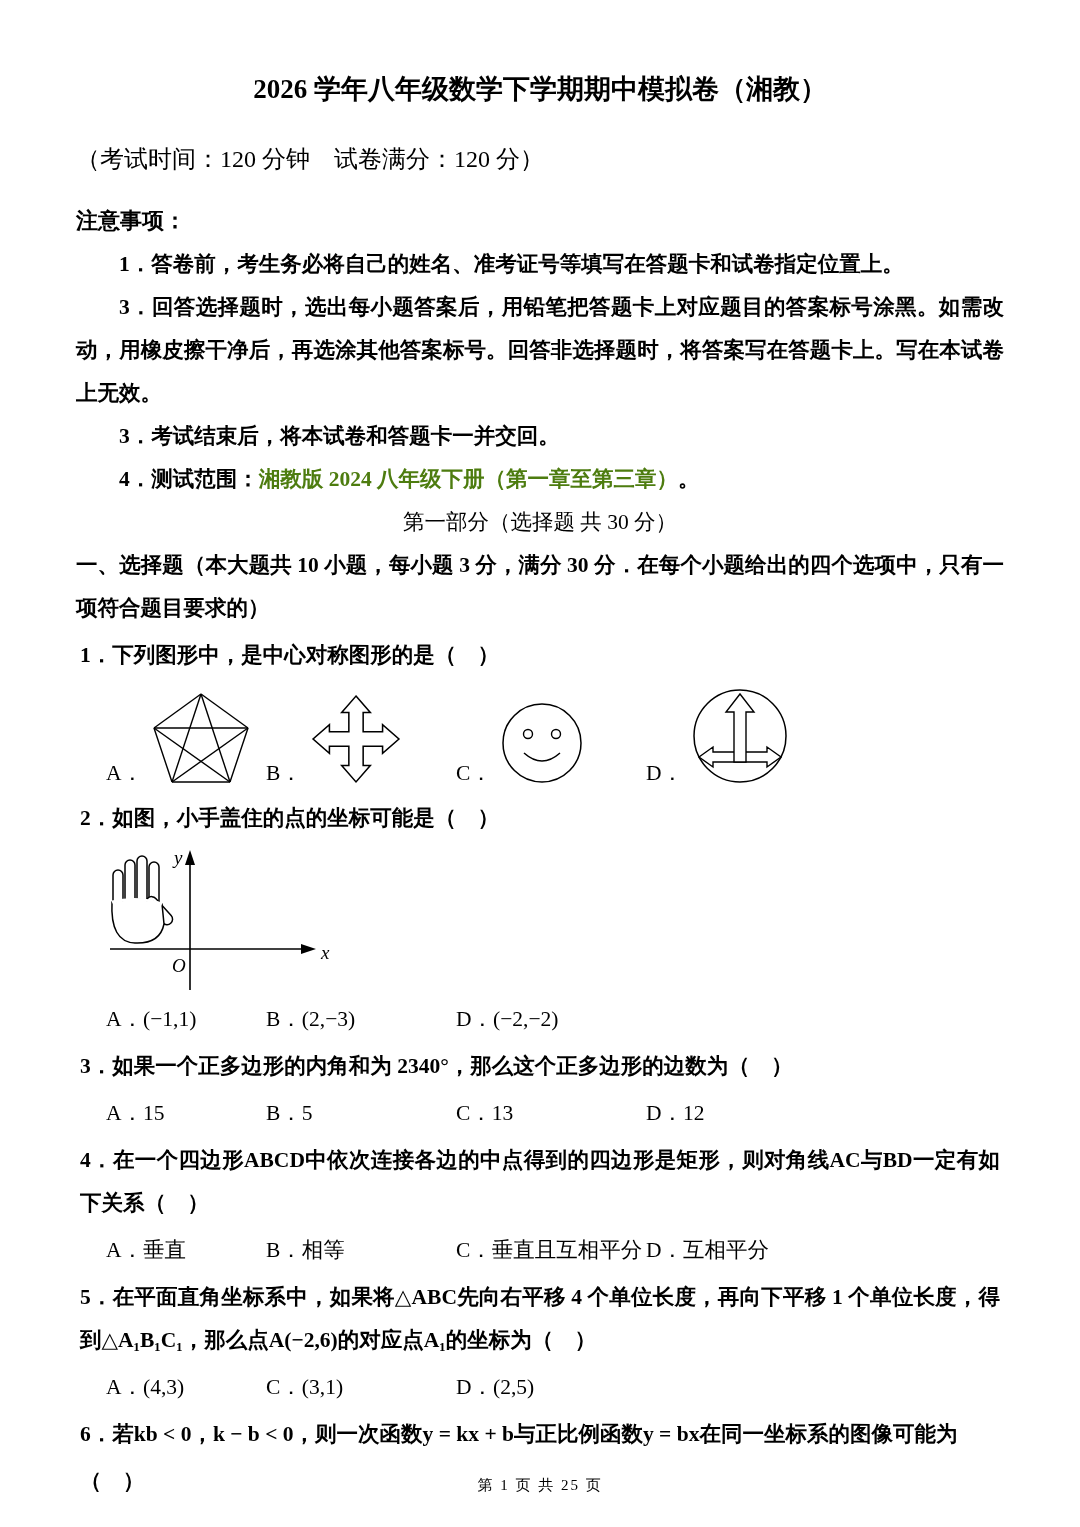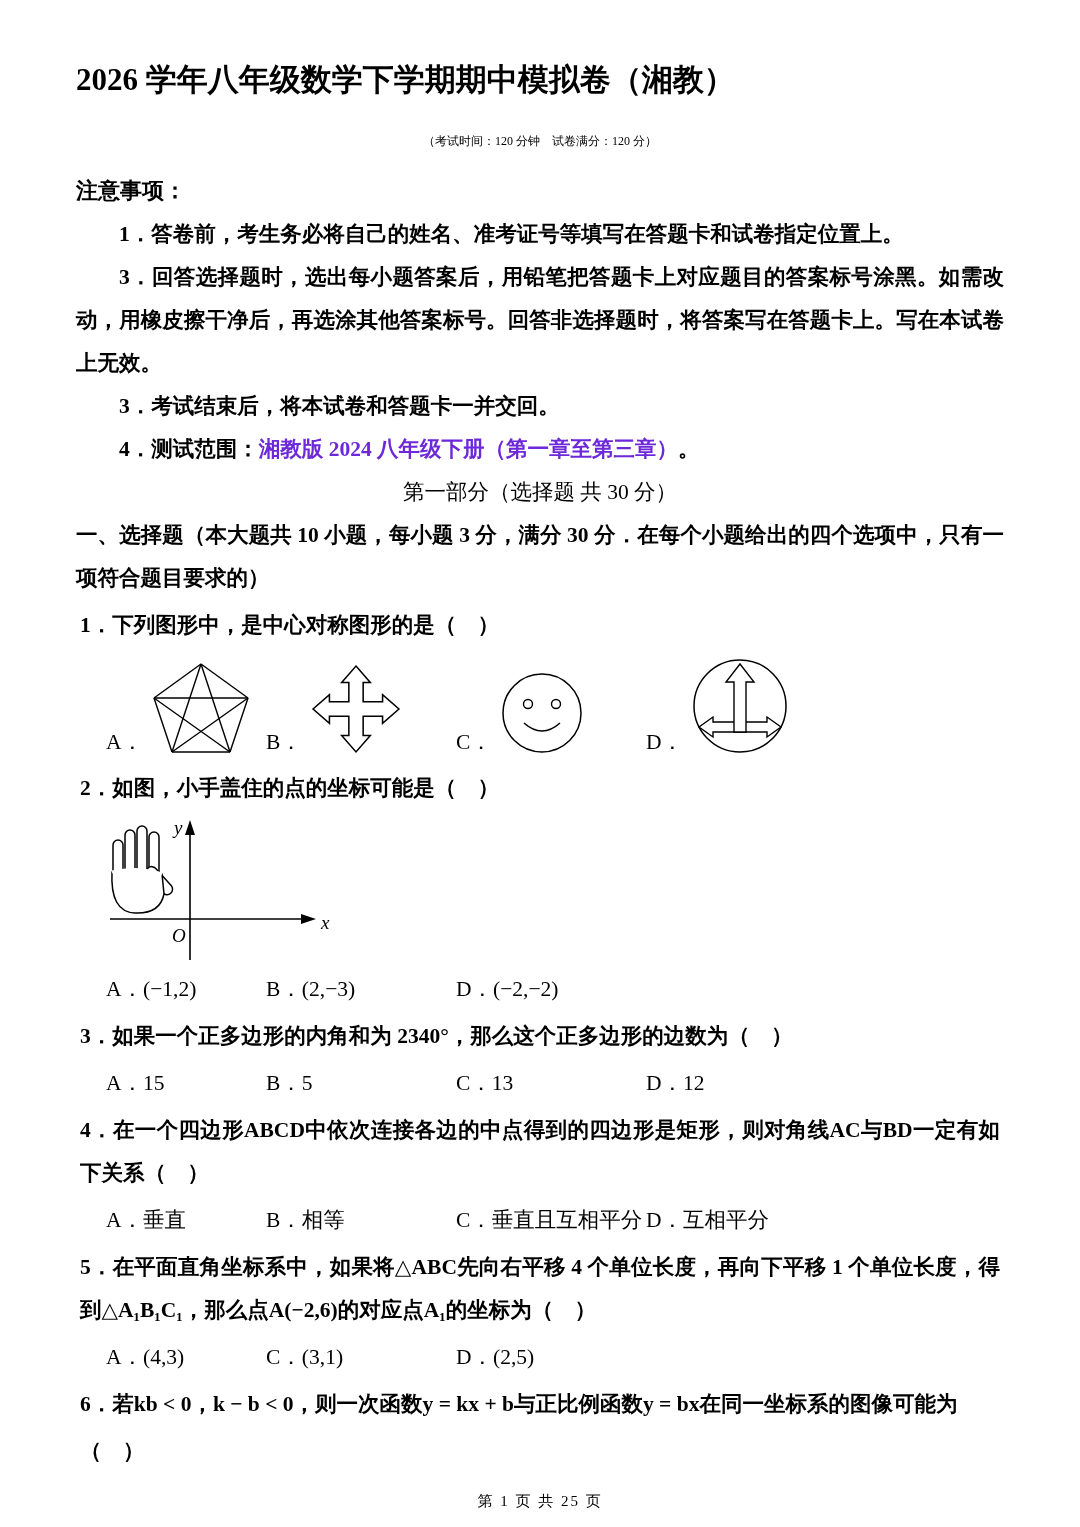--- a/index.html
+++ b/index.html
@@ -3,50 +3,50 @@
 <meta charset="utf-8">
 <style>
   html, body { margin: 0; padding: 0; }
   body {
     width: 1080px; height: 1527px;
     background: #ffffff; color: #000000;
     font-family: "Liberation Serif", "DejaVu Serif", serif;
     position: relative; overflow: hidden;
   }
   .page { box-sizing: border-box; padding: 58px 76px 0 76px; font-size: 21.5px; line-height: 2.0; }
-  .title { text-align: left; font-size: 31px; font-weight: bold; margin: 0; line-height: 1.45; }
-  .subtitle { text-align: center; font-size: 12px; margin-top: 26px; }
+  .title { text-align: center; font-size: 27px; font-weight: bold; margin: 12px; line-height: 1.45; }
+  .subtitle { text-align: left; font-size: 24px; margin-top: 26px; }
   .notice-header { font-weight: bold; margin-top: 16px; font-size: 22px; }
   .para { margin: 0; text-align: justify; font-weight: bold; }
   .indent { text-indent: 2em; }
   .red { color: #e60000; }
   .section-header { text-align: center; margin: 0; }
   .q { margin: 4px; }
   .fig-row { display: grid; grid-template-columns: 160px 190px 190px auto; margin-left: 30px; align-items: end; margin-top: 10px; margin-bottom: 12px; }
   .fig-item { display: flex; align-items: flex-end; gap: 8px; }
   .fig-label { line-height: 1.1; }
   .coord-fig { margin: 4px 0 2px 14px; height: 152px; }
   .opts { display: grid; grid-template-columns: 160px 190px 190px auto; margin-left: 30px; }
   .opts span { white-space: nowrap; }
-  .footer { position: absolute; left: 0; bottom: 16px; width: 100%; text-align: center; font-size: 15px; letter-spacing: 2px; }
+  .footer { position: absolute; left: 0; bottom: 32px; width: 100%; text-align: center; font-size: 15px; letter-spacing: 2px; }
   svg { display: block; }
 </style>
 </head>
 <body>
 
 <div class="page">
 
   <h1 class="title">2026 学年八年级数学下学期期中模拟卷（湘教）</h1>
   <div class="subtitle">（考试时间：120 分钟　试卷满分：120 分）</div>
 
   <div class="notice-header">注意事项：</div>
   <p class="para indent">1．答卷前，考生务必将自己的姓名、准考证号等填写在答题卡和试卷指定位置上。</p>
   <p class="para indent">3．回答选择题时，选出每小题答案后，用铅笔把答题卡上对应题目的答案标号涂黑。如需改动，用橡皮擦干净后，再选涂其他答案标号。回答非选择题时，将答案写在答题卡上。写在本试卷上无效。</p>
   <p class="para indent">3．考试结束后，将本试卷和答题卡一并交回。</p>
-  <p class="para indent"><span>4．测试范围：</span><span class="red" style="color: #6d28d9;">湘教版 2024 八年级下册（第一章至第三章）</span><span>。</span></p>
+  <p class="para indent"><span>4．测试范围：</span><span class="red" style="color: #4d7c0f;">湘教版 2024 八年级下册（第一章至第三章）</span><span>。</span></p>
 
   <div class="section-header">第一部分（选择题 共 30 分）</div>
   <p class="para">一、选择题（本大题共 10 小题，每小题 3 分，满分 30 分．在每个小题给出的四个选项中，只有一项符合题目要求的）</p>
 
   <p class="para q">1．下列图形中，是中心对称图形的是（　）</p>
 
   <div class="fig-row">
     <div class="fig-item">
       <span class="fig-label">A．</span>
       <svg width="100" height="94" viewBox="0 0 100 94">
@@ -108,21 +108,21 @@
         <rect x="47" y="12" width="10" height="54" rx="5" fill="#fff" stroke="#000" stroke-width="1.5"></rect>
         <rect x="59" y="18" width="10" height="48" rx="5" fill="#fff" stroke="#000" stroke-width="1.5"></rect>
         <rect x="64" y="50" width="11" height="34" rx="5.5" fill="#fff" stroke="#000" stroke-width="1.5" transform="rotate(-42 69 67)"></rect>
         <path d="M22,58 Q20,98 45,99 Q70,100 74,80 L72,60 Q50,52 22,58 Z" fill="#fff" stroke="#000" stroke-width="1.5"></path>
         <path d="M22,58 Q48,52 72,60" fill="none" stroke="#fff" stroke-width="3"></path>
       </g>
     </svg>
   </div>
 
   <div class="opts">
-    <span>A．(−1,2)</span>
+    <span>A．(−1,1)</span>
     <span>B．(2,−3)</span>
     <span>D．(−2,−2)</span>
   </div>
 
   <p class="para q">3．如果一个正多边形的内角和为 2340°，那么这个正多边形的边数为（　）</p>
   <div class="opts">
     <span>A．15</span>
     <span>B．5</span>
     <span>C．13</span>
     <span>D．12</span>

